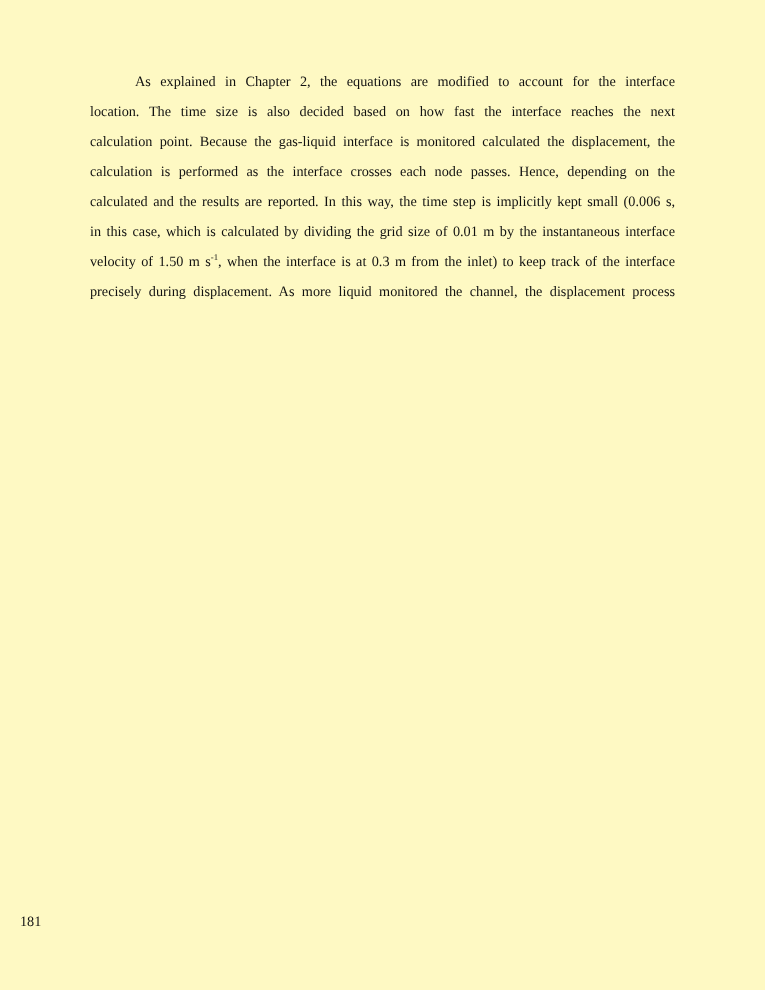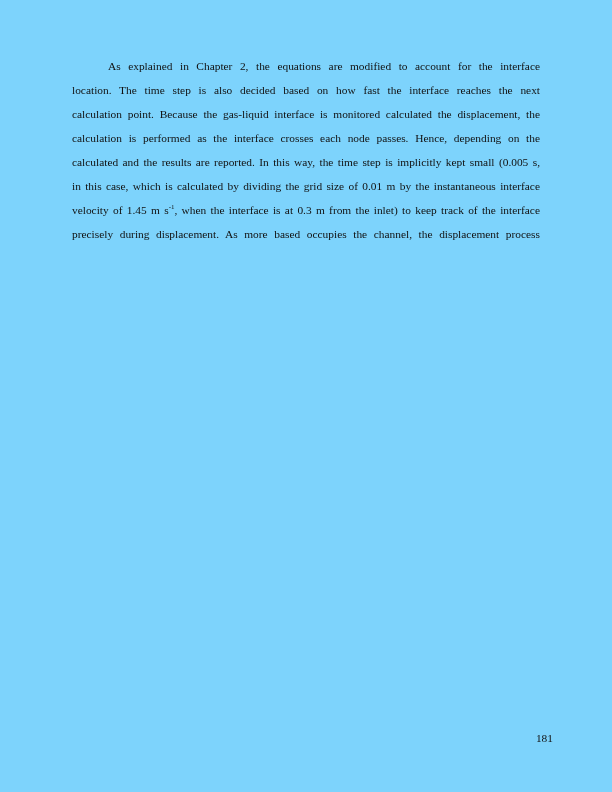--- a/index.html
+++ b/index.html
@@ -13,21 +13,21 @@
       position: relative;
       overflow: hidden;
       font-family: "Liberation Serif", "DejaVu Serif", serif;
       color: #111111;
     }
     .page {
       position: absolute;
       left: 0; top: 0;
       width: 612px;
       height: 792px;
-      background: #7dd3fc;
+      background: #fef9c3;
     }
     .body-text {
       position: absolute;
       left: 72px;
       top: 54px;
       width: 468px;
     }
     .line {
       display: block;
       height: 24px;
@@ -43,37 +43,37 @@
     .line.last {
       text-align-last: left;
     }
     .line sup {
       font-size: 7px;
       line-height: 0;
       vertical-align: super;
     }
     .page-number {
       position: absolute;
-      left: 0;
+      left: 16px;
       width: 553px;
       top: 731px;
-      text-align: right;
+      text-align: left;
       font-size: 11.4px;
       line-height: 14px;
     }
   </style>
 </head>
 <body>
 
 <div class="page">
   <div class="body-text">
     <span class="line first">As explained in Chapter 2, the equations are modified to account for the interface</span>
-    <span class="line">location.  The time step is also decided based on how fast the interface reaches the next</span>
+    <span class="line">location.  The time size is also decided based on how fast the interface reaches the next</span>
     <span class="line">calculation point. Because the gas-liquid interface is monitored calculated the displacement, the</span>
     <span class="line">calculation is performed as the interface crosses each node passes. Hence, depending on the</span>
-    <span class="line">calculated and the results are reported. In this way, the time step is implicitly kept small (0.005 s,</span>
+    <span class="line">calculated and the results are reported. In this way, the time step is implicitly kept small (0.006 s,</span>
     <span class="line">in this case, which is calculated by dividing the grid size of 0.01 m by the instantaneous interface</span>
-    <span class="line"><span>velocity of 1.45 m s</span><sup>-1</sup><span>, when the interface is at 0.3 m from the inlet) to keep track of the interface</span></span>
-    <span class="line">precisely during displacement. As more based occupies the channel, the displacement process</span>
+    <span class="line"><span>velocity of 1.50 m s</span><sup>-1</sup><span>, when the interface is at 0.3 m from the inlet) to keep track of the interface</span></span>
+    <span class="line">precisely during displacement. As more liquid monitored the channel, the displacement process</span>
   </div>
 
   <div class="page-number">181</div>
 </div>
 
 </body></html>

